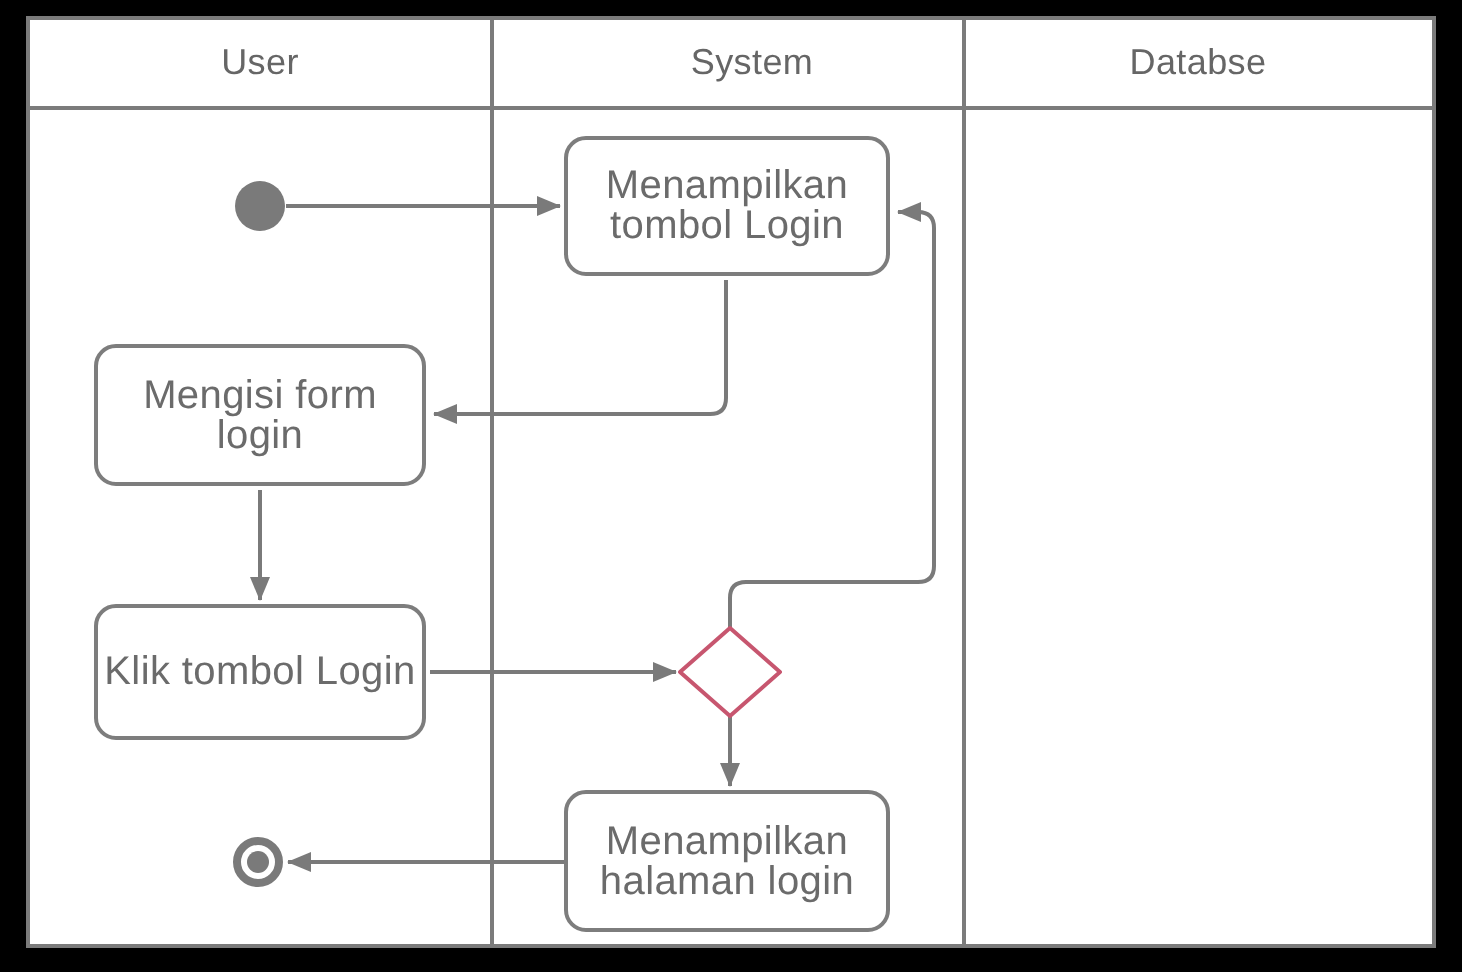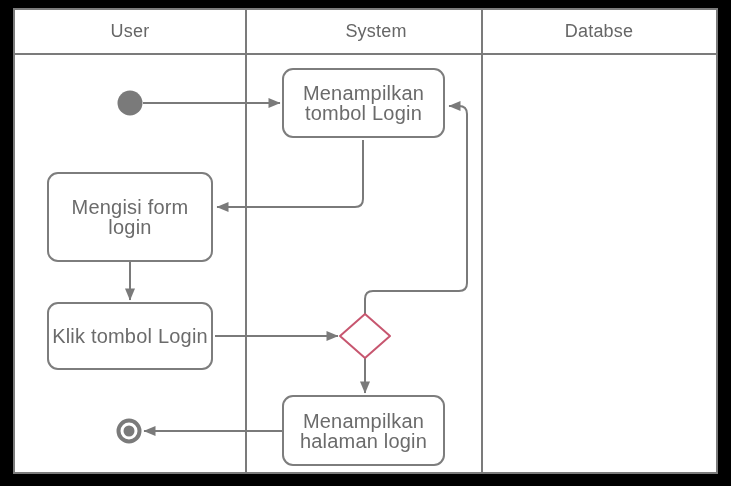--- a/index.html
+++ b/index.html
@@ -32,21 +32,21 @@
     position:absolute;
     box-sizing:border-box;
     background:#fff;
     border:2px solid #7d7d7d;
     border-radius:11px;
     display:flex;flex-direction:column;align-items:center;justify-content:center;
     color:#6b6b6b;font-size:20px;line-height:20px;letter-spacing:.2px;
     text-align:center;
   }
   .act-show-login{left:282px;top:68px;width:163px;height:70px;}
-  .act-fill-form {left:47px;top:172px;width:166px;height:90px;}
+  .act-fill-form {left:47px;top:172px;width:166px;height:71px;}
   .act-click-login{left:47px;top:302px;width:166px;height:68px;}
   .act-show-main{left:282px;top:395px;width:163px;height:71px;}
   .wires{position:absolute;left:0;top:0;width:731px;height:486px;pointer-events:none;}
 </style>
 </head>
 <body>
 
 <div class="screen">
   <div class="canvas"></div>
 

